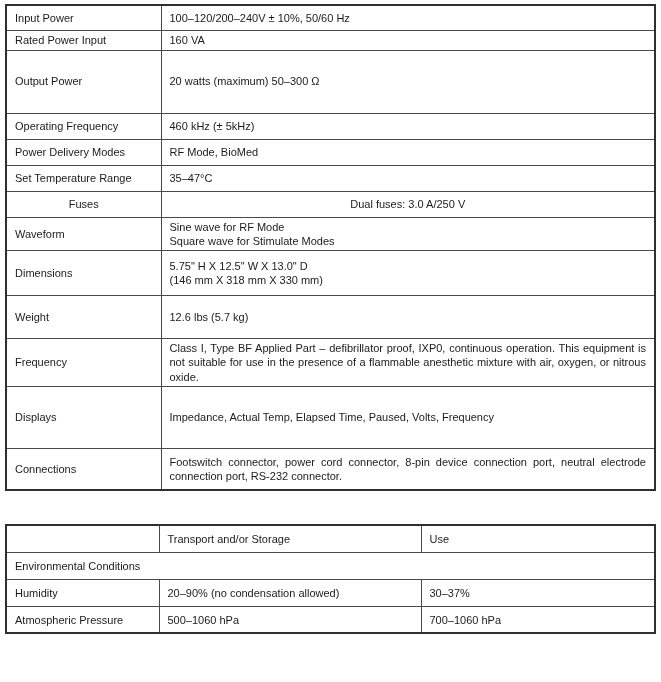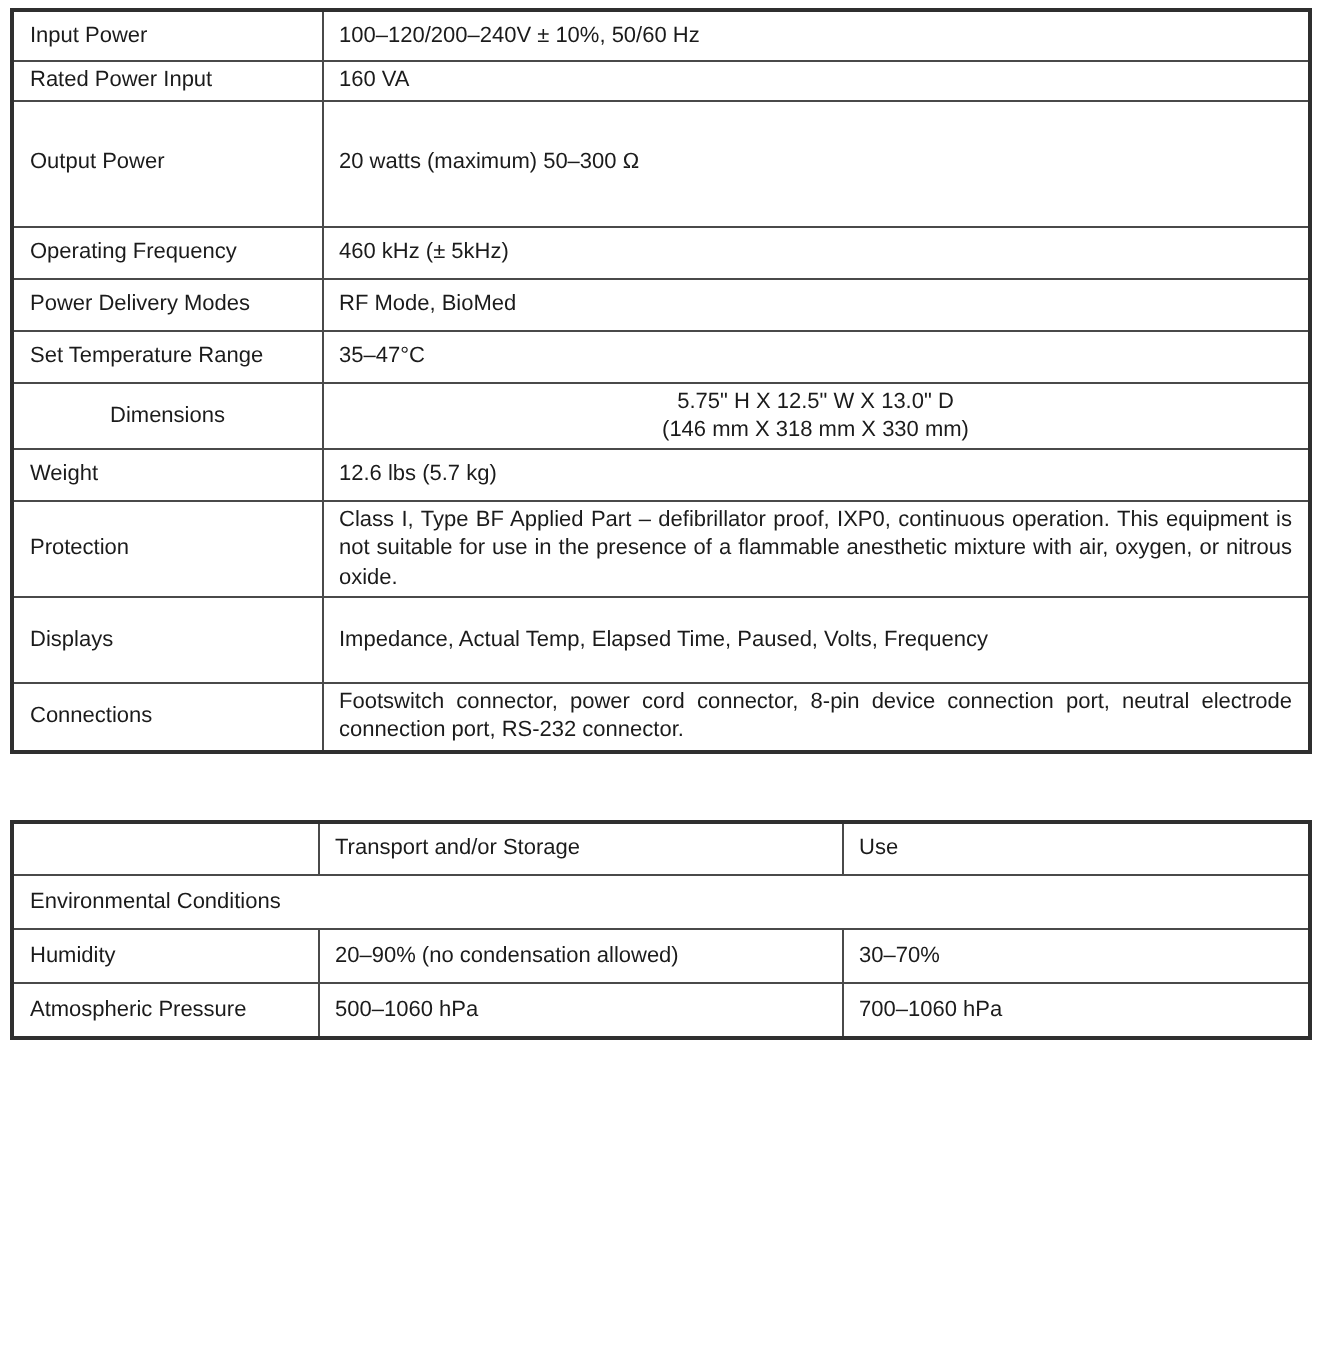--- a/index.html
+++ b/index.html
@@ -87,30 +87,39 @@
       </tr>
       <tr>
         <td class="lbl">Power Delivery Modes</td>
         <td class="val">RF Mode, BioMed</td>
       </tr>
       <tr>
         <td class="lbl">Set Temperature Range</td>
         <td class="val">35–47°C</td>
       </tr>
       <tr>
+        <td class="lbl">Fuses</td>
+        <td class="val">Dual fuses: 3.0 A/250 V</td>
+      </tr>
+      <tr>
+        <td class="lbl">Waveform</td>
+        <td class="val multiline">Sine wave for RF Mode
+Square wave for Stimulate Modes</td>
+      </tr>
+      <tr>
         <td class="lbl">Dimensions</td>
         <td class="val multiline">5.75" H X 12.5" W X 13.0" D
 (146 mm X 318 mm X 330 mm)</td>
       </tr>
       <tr>
         <td class="lbl">Weight</td>
         <td class="val">12.6 lbs (5.7 kg)</td>
       </tr>
       <tr>
-        <td class="lbl">Protection</td>
+        <td class="lbl">Frequency</td>
         <td class="val justify">Class I, Type BF Applied Part – defibrillator proof, IXP0, continuous operation. This equipment is not suitable for use in the presence of a flammable anesthetic mixture with air, oxygen, or nitrous oxide.</td>
       </tr>
       <tr>
         <td class="lbl">Displays</td>
         <td class="val">Impedance, Actual Temp, Elapsed Time, Paused, Volts, Frequency</td>
       </tr>
       <tr>
         <td class="lbl">Connections</td>
         <td class="val justify">Footswitch connector, power cord connector, 8-pin device connection port, neutral electrode connection port, RS-232 connector.</td>
       </tr>
@@ -128,21 +137,21 @@
         <td></td>
         <td>Transport and/or Storage</td>
         <td>Use</td>
       </tr>
       <tr>
         <td colspan="3">Environmental Conditions</td>
       </tr>
       <tr>
         <td>Humidity</td>
         <td>20–90% (no condensation allowed)</td>
-        <td>30–70%</td>
+        <td>30–37%</td>
       </tr>
       <tr>
         <td>Atmospheric Pressure</td>
         <td>500–1060 hPa</td>
         <td>700–1060 hPa</td>
       </tr>
     </tbody>
   </table>
 
 </div>

